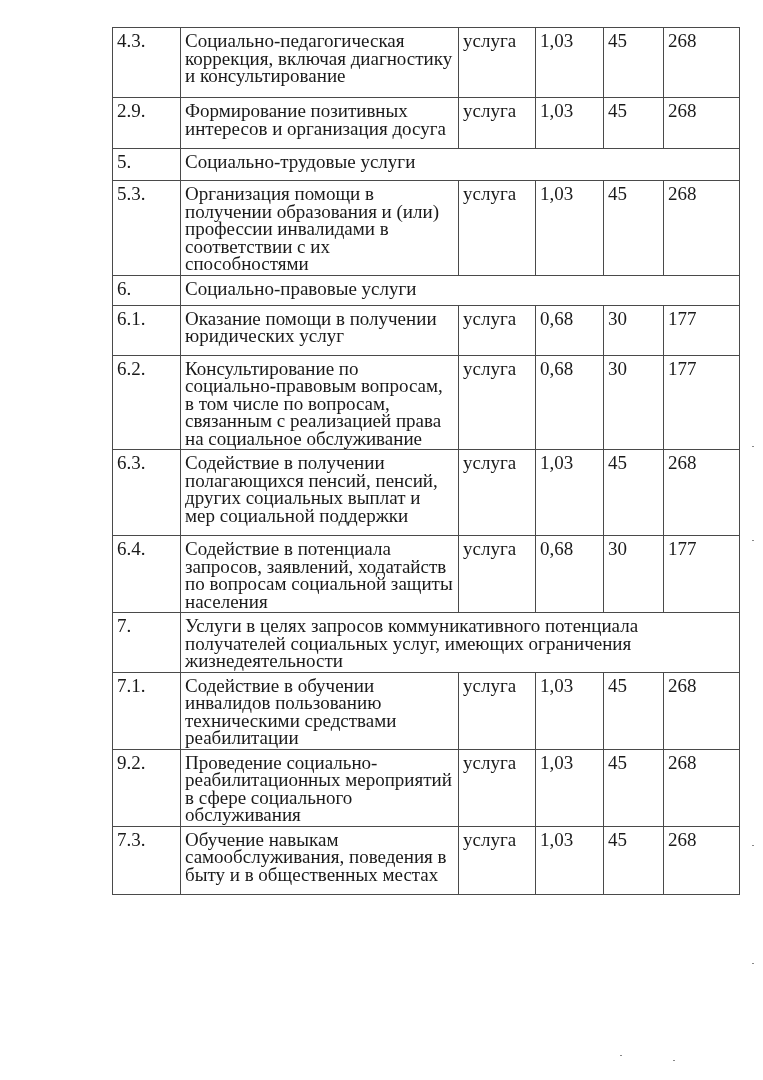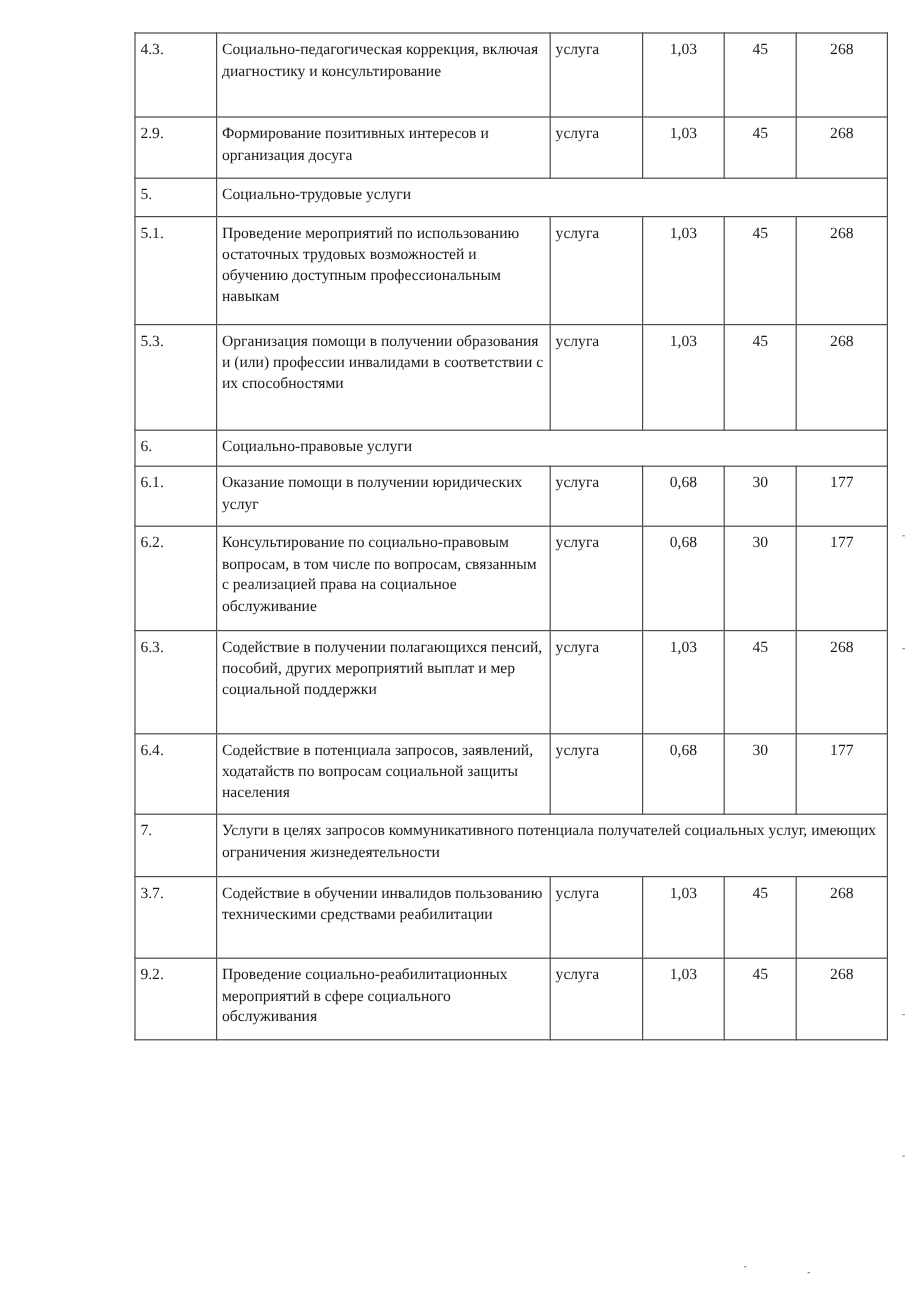--- a/index.html
+++ b/index.html
@@ -1,28 +1,28 @@
 <!DOCTYPE html>
 <html><head>
 <meta charset="utf-8">
 <style>
   html, body { margin: 0; padding: 0; background: #ffffff; }
   body { width: 763px; height: 1080px; position: relative; overflow: hidden;
          font-family: "Liberation Serif", "DejaVu Serif", serif; color: #1a1a1a; }
   table.services { position: absolute; left: 112px; top: 27px; border-collapse: collapse;
-                   table-layout: fixed; width: 627px; font-size: 13px; line-height: 17.5px; }
+                   table-layout: fixed; width: 627px; font-size: 19px; line-height: 17.5px; }
   table.services td { border: 1px solid #4a4a4a; vertical-align: top; padding: 4px 4px 2px 4px; }
   col.c-num { width: 68px; }
   col.c-name { width: 278px; }
   col.c-unit { width: 77px; }
   col.c-coef { width: 68px; }
   col.c-time { width: 60px; }
   col.c-price { width: 76px; }
   td.num { padding-left: 4px; }
-  td.right { text-align: center; padding-right: 4px; }
+  td.right { text-align: left; padding-right: 4px; }
   td.name { padding-left: 4px; }
   .section td { padding-bottom: 4px; }
   .scan-dot { position: absolute; width: 2px; height: 1px; background: #888; }
 </style>
 </head>
 <body>
 
 <table class="services">
   <colgroup>
     <col class="c-num">
@@ -46,28 +46,20 @@
       <td class="name">Формирование позитивных интересов и организация досуга</td>
       <td>услуга</td>
       <td class="right">1,03</td>
       <td class="right">45</td>
       <td class="right">268</td>
     </tr>
     <tr class="section" style="height:32px">
       <td class="num">5.</td>
       <td class="name" colspan="5">Социально-трудовые услуги</td>
     </tr>
-    <tr style="height:90px">
-      <td class="num">5.1.</td>
-      <td class="name">Проведение мероприятий по использованию остаточных трудовых возможностей и обучению доступным профессиональным навыкам</td>
-      <td>услуга</td>
-      <td class="right">1,03</td>
-      <td class="right">45</td>
-      <td class="right">268</td>
-    </tr>
     <tr style="height:88px">
       <td class="num">5.3.</td>
       <td class="name">Организация помощи в получении образования и (или) профессии инвалидами в соответствии с их способностями</td>
       <td>услуга</td>
       <td class="right">1,03</td>
       <td class="right">45</td>
       <td class="right">268</td>
     </tr>
     <tr class="section" style="height:30px">
       <td class="num">6.</td>
@@ -84,49 +76,57 @@
     <tr style="height:87px">
       <td class="num">6.2.</td>
       <td class="name">Консультирование по социально-правовым вопросам, в том числе по вопросам, связанным с реализацией права на социальное обслуживание</td>
       <td>услуга</td>
       <td class="right">0,68</td>
       <td class="right">30</td>
       <td class="right">177</td>
     </tr>
     <tr style="height:86px">
       <td class="num">6.3.</td>
-      <td class="name">Содействие в получении полагающихся пенсий, пособий, других мероприятий выплат и мер социальной поддержки</td>
+      <td class="name">Содействие в получении полагающихся пенсий, пенсий, других социальных выплат и мер социальной поддержки</td>
       <td>услуга</td>
       <td class="right">1,03</td>
       <td class="right">45</td>
       <td class="right">268</td>
     </tr>
     <tr style="height:67px">
       <td class="num">6.4.</td>
       <td class="name">Содействие в потенциала запросов, заявлений, ходатайств по вопросам социальной защиты населения</td>
       <td>услуга</td>
       <td class="right">0,68</td>
       <td class="right">30</td>
       <td class="right">177</td>
     </tr>
     <tr class="section" style="height:52px">
       <td class="num">7.</td>
       <td class="name" colspan="5">Услуги в целях запросов коммуникативного потенциала получателей социальных услуг, имеющих ограничения жизнедеятельности</td>
     </tr>
     <tr style="height:68px">
-      <td class="num">3.7.</td>
+      <td class="num">7.1.</td>
       <td class="name">Содействие в обучении инвалидов пользованию техническими средствами реабилитации</td>
       <td>услуга</td>
       <td class="right">1,03</td>
       <td class="right">45</td>
       <td class="right">268</td>
     </tr>
     <tr style="height:68px">
       <td class="num">9.2.</td>
       <td class="name">Проведение социально-реабилитационных мероприятий в сфере социального обслуживания</td>
+      <td>услуга</td>
+      <td class="right">1,03</td>
+      <td class="right">45</td>
+      <td class="right">268</td>
+    </tr>
+    <tr style="height:68px">
+      <td class="num">7.3.</td>
+      <td class="name">Обучение навыкам самообслуживания, поведения в быту и в общественных местах</td>
       <td>услуга</td>
       <td class="right">1,03</td>
       <td class="right">45</td>
       <td class="right">268</td>
     </tr>
   </tbody>
 </table>
 
 <div class="scan-dot" style="left:752px;top:446px"></div>
 <div class="scan-dot" style="left:752px;top:540px"></div>

